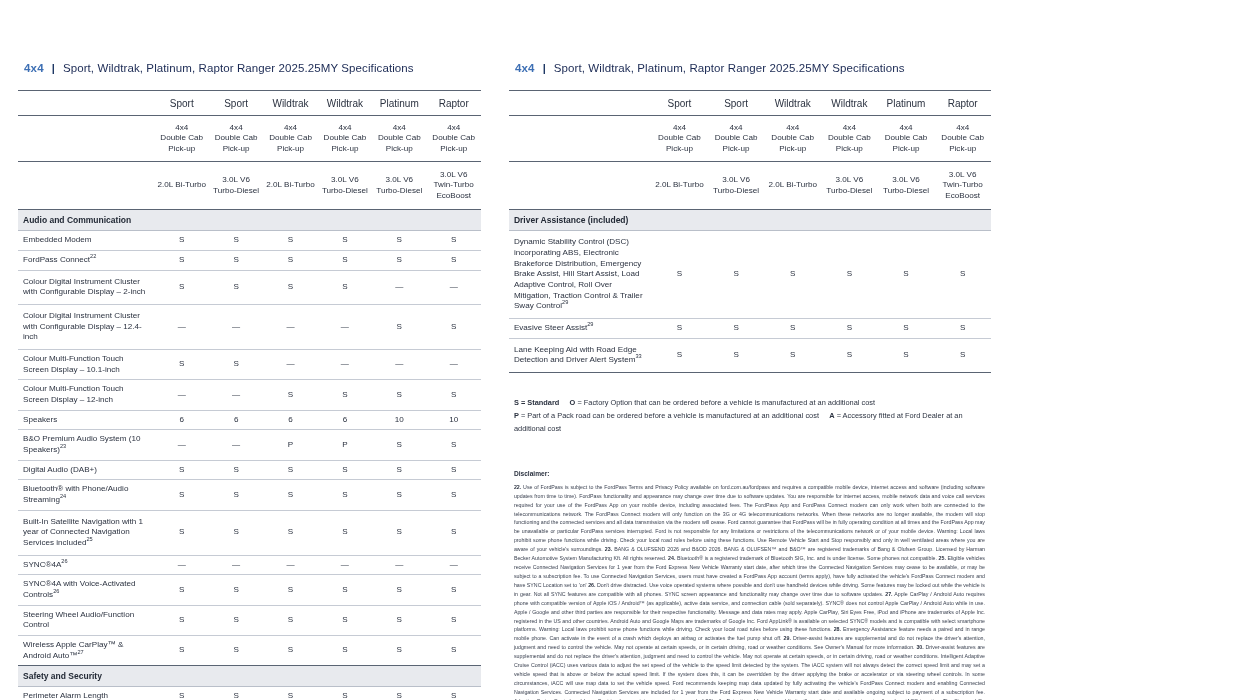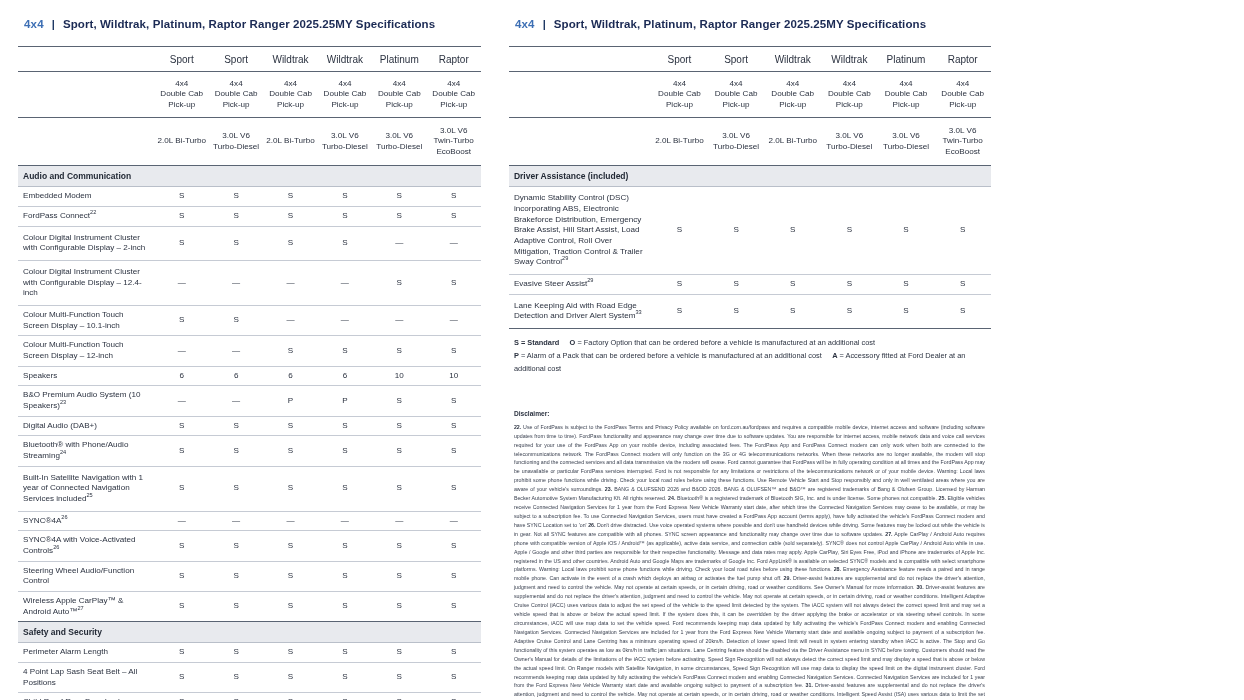--- a/index.html
+++ b/index.html
@@ -15,21 +15,21 @@
   .page-left{width:612px;padding:18px 14px 0 18px;}
   .page-right{width:632px;padding:18px 14px 0 14px;}
   .page-right:before{
     content:"";position:absolute;left:0;top:0;width:1px;height:700px;background:#ffffff;
   }
 
   
   .doc-head{display:flex;align-items:baseline;gap:6px;margin:0 0 16px 6px;}
   .fourxfour{color:#3d6fb4;font-size:11.5px;font-weight:bold;letter-spacing:.2px;}
   .bar{color:#1f3864;font-size:11px;font-weight:bold;margin:0 2px;}
-  .doc-title{color:#1b2a54;font-size:11.5px;font-weight:bold;letter-spacing:.1px;}
+  .doc-title{color:#1b2a54;font-size:11.5px;font-weight:normal;letter-spacing:.1px;margin-top:44px;}
 
   
   table.spec{border-collapse:collapse;width:100%;table-layout:fixed;}
   table.spec td,table.spec th{
     padding:0;vertical-align:middle;font-weight:normal;
   }
   .col-label{width:29.5%;}
   .col-v{width:11.75%;}
 
   tr.hdr-trim td{
@@ -80,21 +80,21 @@
     text-align:center;
     line-height:1.32;
   }
   tr.frow td.lbl{text-align:left;padding-left:5px;padding-right:6px;}
   tr.frow.last td{border-bottom:1.4px solid #5a6473;}
   tr.frow.tall td{padding-top:6px;padding-bottom:6px;}
 
   sup{font-size:5.6px;vertical-align:super;line-height:0;}
 
   
-  .legend{margin-top:8px;padding-left:5px;font-size:7.4px;color:#2b3240;line-height:1.75;}
+  .legend{margin-top:24px;padding-left:5px;font-size:7.4px;color:#2b3240;line-height:1.75;}
   .legend b{font-weight:bold;}
 
   
   .disclaimer{margin-top:34px;padding-left:5px;padding-right:6px;}
   .disclaimer h4{
     margin:0 0 6px 0;font-size:6.6px;font-weight:bold;color:#2b3240;
   }
   .disclaimer p{
     margin:0;
     font-size:5.25px;
@@ -411,21 +411,21 @@
         </tbody>
     </table>
 
     <div class="legend">
       <div>
         <b>S = Standard</b>
         &nbsp;&nbsp;&nbsp;
         <span><b>O</b><span id="lg1b"> = Factory Option that can be ordered before a vehicle is manufactured at an additional cost</span></span>
       </div>
       <div>
-        <span><b>P</b><span id="lg2a"> = Alarm of a Pack that can be ordered before a vehicle is manufactured at an additional cost</span></span>
+        <span><b>P</b><span id="lg2a"> = Part of a Pack road can be ordered before a vehicle is manufactured at an additional cost</span></span>
         &nbsp;&nbsp;&nbsp;
         <span><b>A</b><span id="lg2b"> = Accessory fitted at Ford Dealer at an additional cost</span></span>
       </div>
     </div>
 
     <div class="disclaimer">
       <h4>Disclaimer:</h4>
       <p id="disc-body"><b>22.</b> Use of FordPass is subject to the FordPass Terms and Privacy Policy available on ford.com.au/fordpass and requires a compatible mobile device, internet access and software (including software updates from time to time). FordPass functionality and appearance may change over time due to software updates. You are responsible for internet access, mobile network data and voice call services required for your use of the FordPass App on your mobile device, including associated fees. The FordPass App and FordPass Connect modem can only work when both are connected to the telecommunications network. The FordPass Connect modem will only function on the 3G or 4G telecommunications networks. When these networks are no longer available, the modem will stop functioning and the connected services and all data transmission via the modem will cease. Ford cannot guarantee that FordPass will be in fully operating condition at all times and the FordPass App may be unavailable or particular FordPass services interrupted. Ford is not responsible for any limitations or restrictions of the telecommunications network or of your mobile device. Warning: Local laws prohibit some phone functions while driving. Check your local road rules before using these functions. Use Remote Vehicle Start and Stop responsibly and only in well ventilated areas where you are aware of your vehicle's surroundings.  <b>23.</b> BANG &amp; OLUFSEND 2026 and B&amp;OD 2026. BANG &amp; OLUFSEN™ and B&amp;O™ are registered trademarks of Bang &amp; Olufsen Group. Licensed by Harman Becker Automotive System Manufacturing Kft. All rights reserved.  <b>24.</b> Bluetooth® is a registered trademark of Bluetooth SIG, Inc. and is under license. Some phones not compatible.  <b>25.</b> Eligible vehicles receive Connected Navigation Services for 1 year from the Ford Express New Vehicle Warranty start date, after which time the Connected Navigation Services may cease to be available, or may be subject to a subscription fee. To use Connected Navigation Services, users must have created a FordPass App account (terms apply), have fully activated the vehicle's FordPass Connect modem and have SYNC Location set to 'on'  <b>26.</b> Don't drive distracted. Use voice operated systems where possible and don't use handheld devices while driving. Some features may be locked out while the vehicle is in gear. Not all SYNC features are compatible with all phones. SYNC screen appearance and functionality may change over time due to software updates.  <b>27.</b> Apple CarPlay / Android Auto requires phone with compatible version of Apple iOS / Android™ (as applicable), active data service, and connection cable (sold separately). SYNC® does not control Apple CarPlay / Android Auto while in use. Apple / Google and other third parties are responsible for their respective functionality. Message and data rates may apply. Apple CarPlay, Siri Eyes Free, iPod and iPhone are trademarks of Apple Inc. registered in the US and other countries. Android Auto and Google Maps are trademarks of Google Inc. Ford AppLink® is available on selected SYNC® models and is compatible with select smartphone platforms. Warning: Local laws prohibit some phone functions while driving. Check your local road rules before using these functions.  <b>28.</b> Emergency Assistance feature needs a paired and in range mobile phone. Can activate in the event of a crash which deploys an airbag or activates the fuel pump shut off.  <b>29.</b> Driver-assist features are supplemental and do not replace the driver's attention, judgment and need to control the vehicle. May not operate at certain speeds, or in certain driving, road or weather conditions. See Owner's Manual for more information.  <b>30.</b> Driver-assist features are supplemental and do not replace the driver's attention, judgment and need to control the vehicle. May not operate at certain speeds, or in certain driving, road or weather conditions. Intelligent Adaptive Cruise Control (iACC) uses various data to adjust the set speed of the vehicle to the speed limit detected by the system. The iACC system will not always detect the correct speed limit and may set a vehicle speed that is above or below the actual speed limit. If the system does this, it can be overridden by the driver applying the brake or accelerator or via steering wheel controls. In some circumstances, iACC will use map data to set the vehicle speed. Ford recommends keeping map data updated by fully activating the vehicle's FordPass Connect modem and enabling Connected Navigation Services. Connected Navigation Services are included for 1 year from the Ford Express New Vehicle Warranty start date and available ongoing subject to payment of a subscription fee. Adaptive Cruise Control and Lane Centring has a minimum operating speed of 20km/h. Detection of lower speed limit will result in system entering standby when iACC is active. The Stop and Go functionality of this system operates as low as 0km/h in traffic jam situations. Lane Centring feature should be disabled via the Driver Assistance menu in SYNC before towing. Customers should read the Owner's Manual for details of the limitations of the iACC system before activating. Speed Sign Recognition will not always detect the correct speed limit and may display a speed that is above or below the actual speed limit. On Ranger models with Satellite Navigation, in some circumstances, Speed Sign Recognition will use map data to display the speed limit on the digital instrument cluster. Ford recommends keeping map data updated by fully activating the vehicle's FordPass Connect modem and enabling Connected Navigation Services. Connected Navigation Services are included for 1 year from the Ford Express New Vehicle Warranty start date and available ongoing subject to payment of a subscription fee.  <b>31.</b> Driver-assist features are supplemental and do not replace the driver's attention, judgment and need to control the vehicle. May not operate at certain speeds, or in certain driving, road or weather conditions. Intelligent Speed Assist (ISA) uses various data to limit the set speed of the vehicle to the speed limit detected by the system. The ISA system will not always detect the correct speed limit and may limit a vehicle speed above or below the actual speed limit. ISA can be temporarily overridden by the driver firmly pressing the accelerator. Customers should read the Owner's Manual for details of the limitations of the ISA system before activating. On Ranger models with Satellite Navigation, in some circumstances, ISA will use map data to limit the vehicle speed. Ford recommends keeping map data updated by fully activating the vehicle's FordPass Connect modem and enabling Connected Navigation Services. Connected Navigation Services are included for 1 year from the Ford Express New Vehicle Warranty start date and available ongoing subject to payment of a subscription fee.  <b>32.</b> Driver-assist features are supplemental and do not replace the driver's attention, judgment and need to control the vehicle. May not operate at certain speeds, or in certain driving, road or weather conditions. See Owner's Manual for more information. Trailer Coverage system (requires a genuine factory fit tow bar) supports conventional trailer dimensions: up to 2.4m wide (measured at trailer front) and up to 10m long from the rear of your vehicle. Drivers will need to create a profile of their trailers in SYNC to support this system.  <b>33.</b> Driver-assist features are supplemental and do not replace the driver's attention, judgment and need to control the vehicle. May not operate at certain speeds, or in certain driving, road or weather conditions. See Owner's Manual for more information. Road Edge Detection designed for use on rural roads at speeds of 65 – 110km/h. The feature does not detect every edge and does require a level of contrast between the road surface and the edge.</p>
     </div>
   </div>

